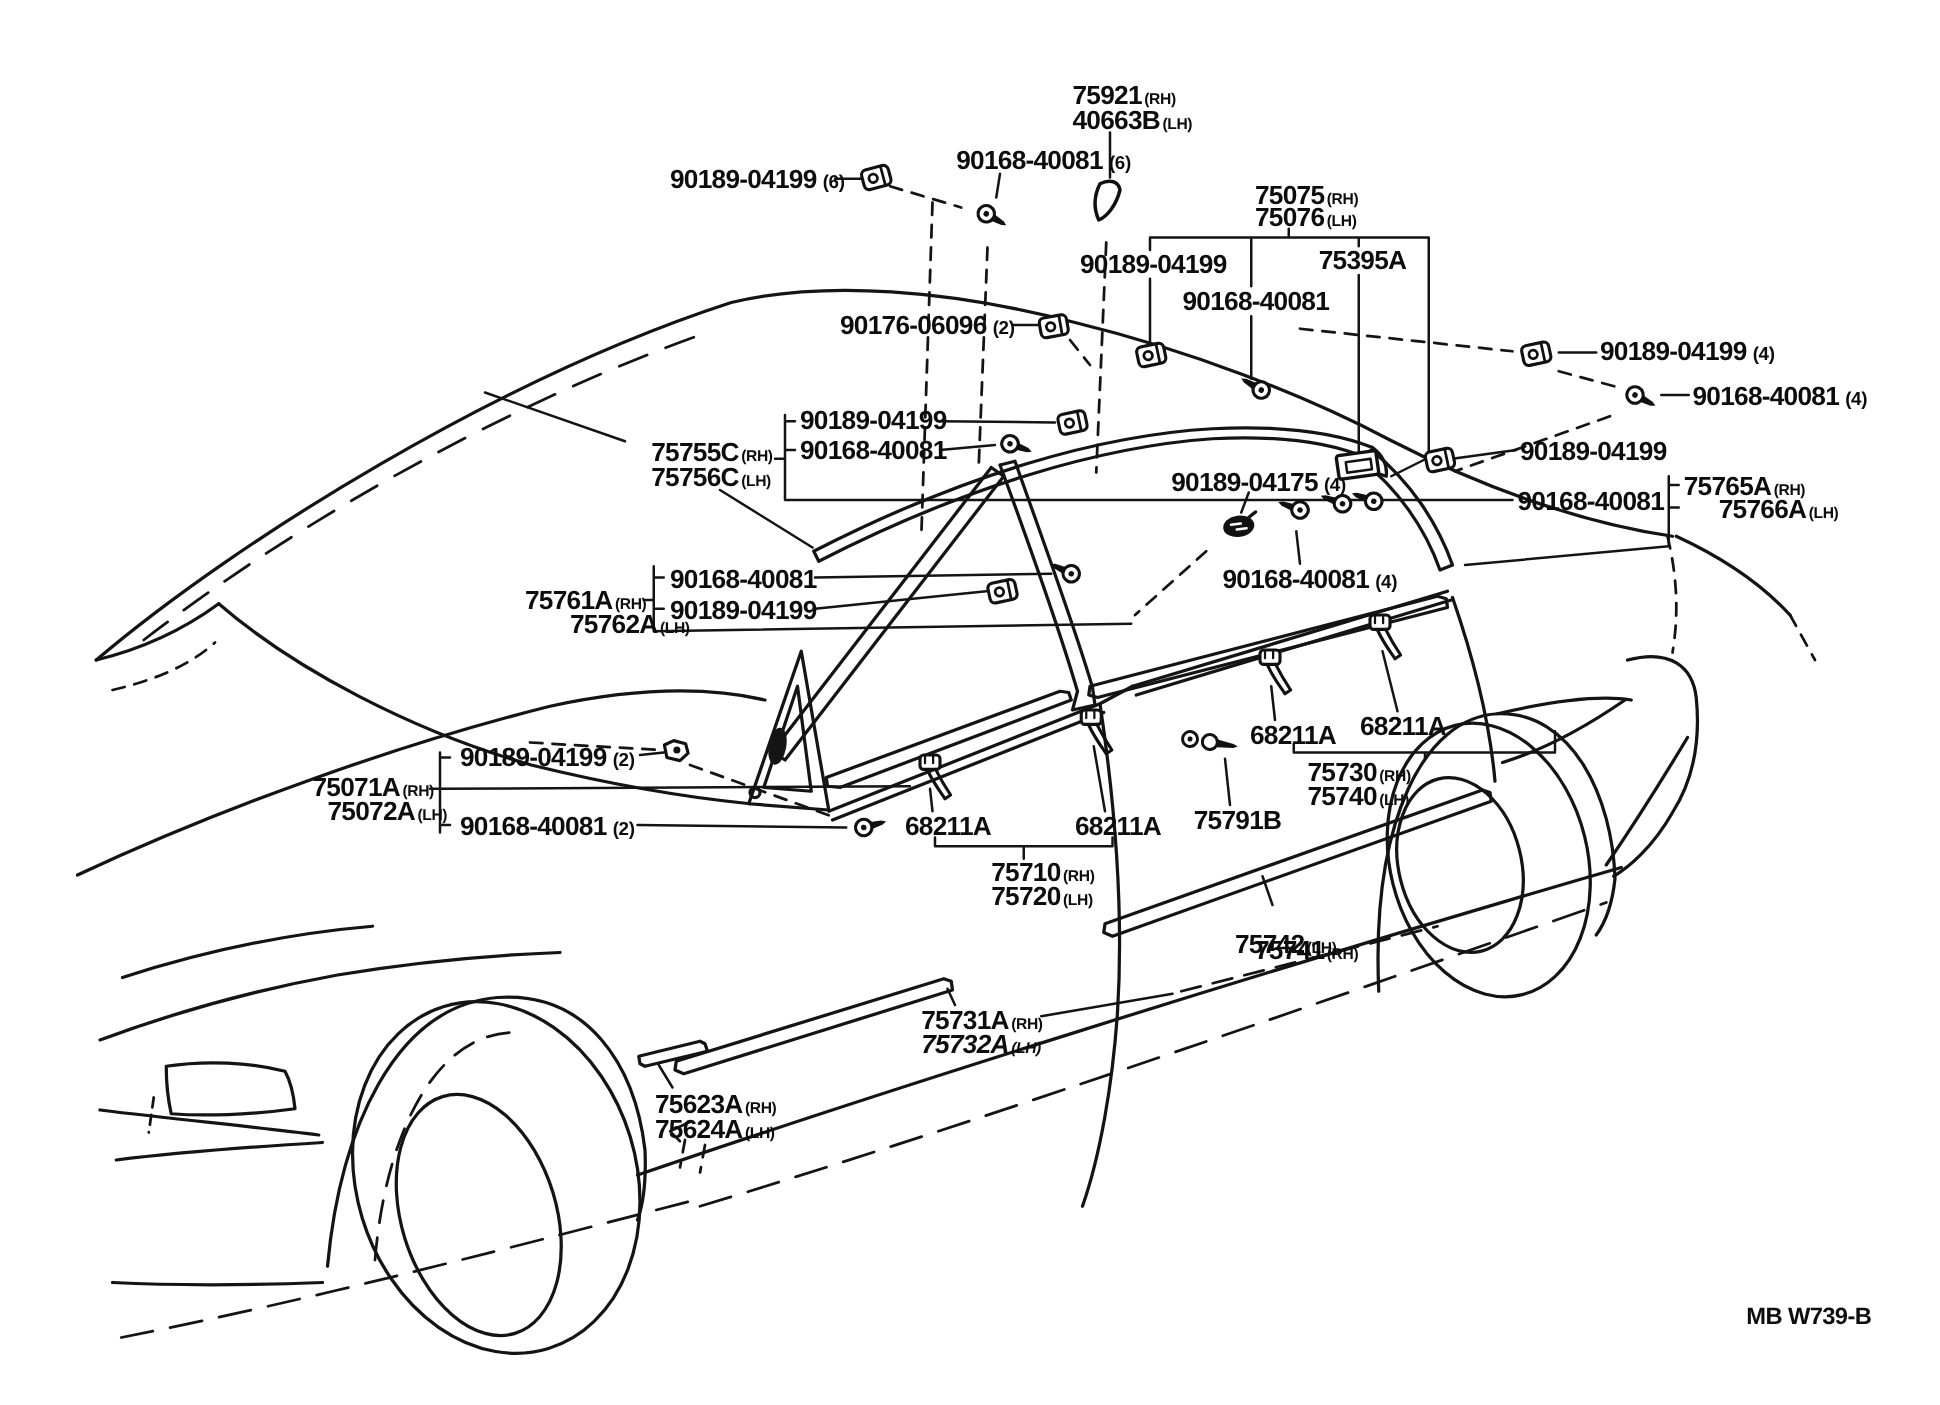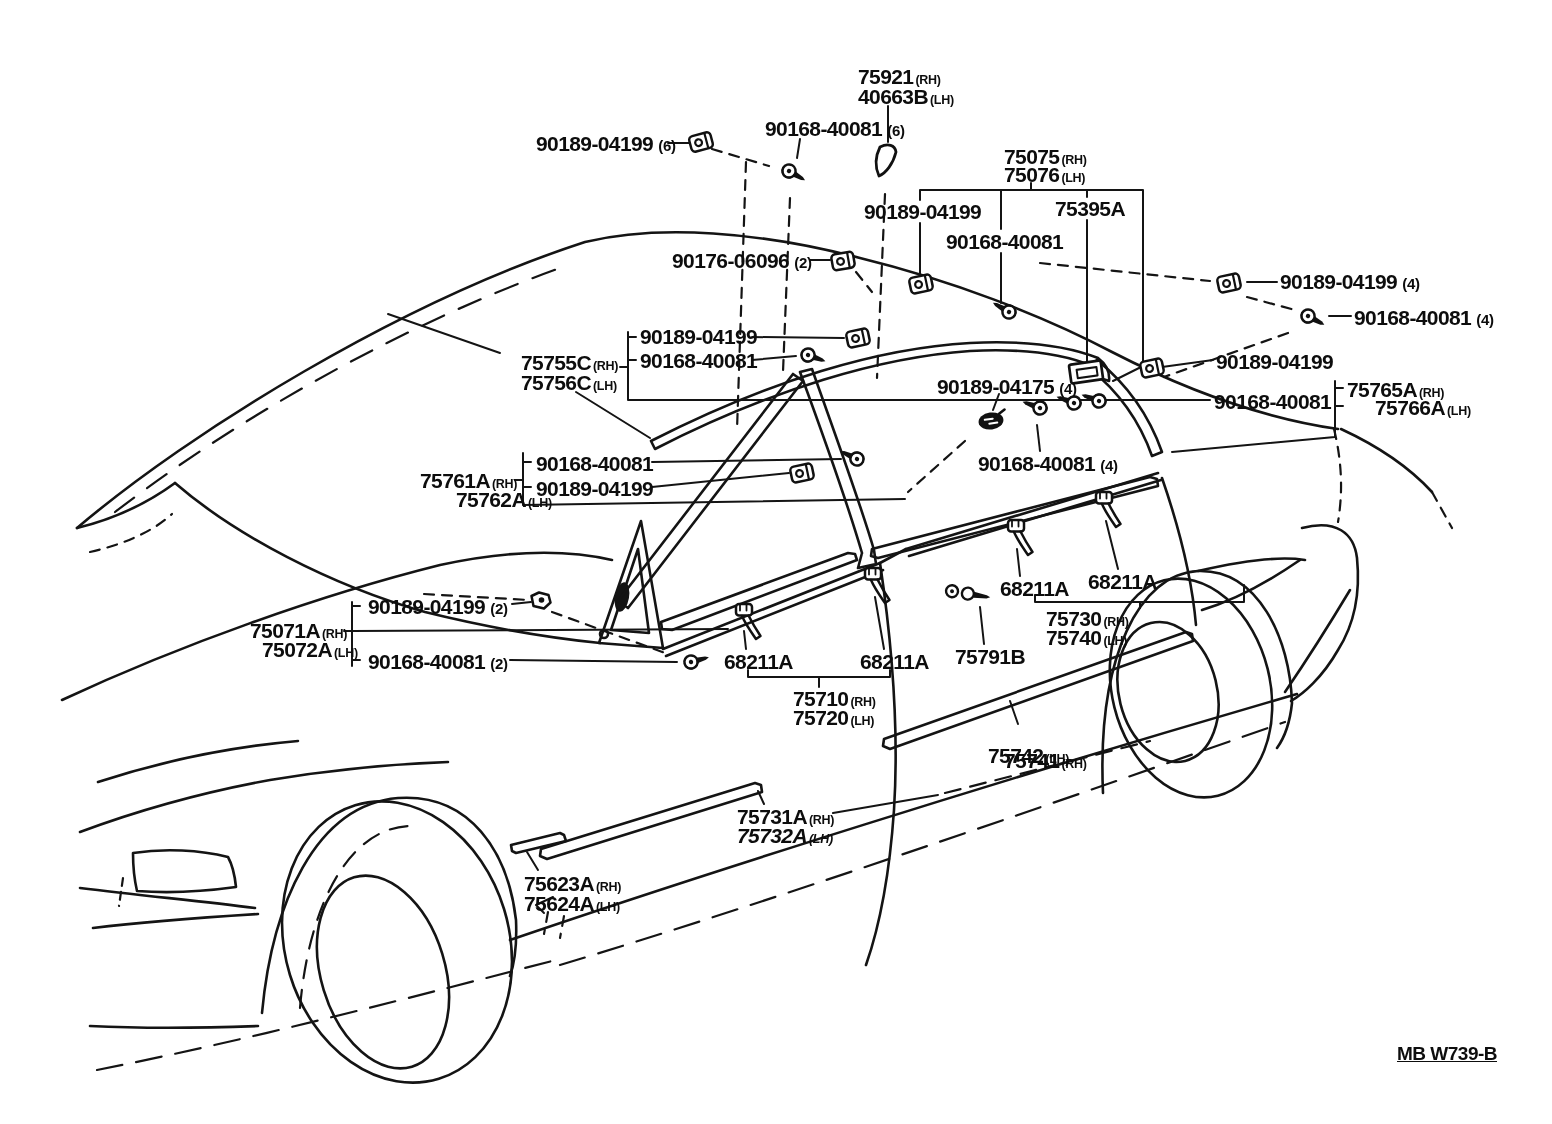--- a/index.html
+++ b/index.html
@@ -23,21 +23,20 @@
   }
   .lbl .sfx{font-size:12.5px;margin-left:2px;letter-spacing:-0.3px;}
   .lbl .sfx.qty{font-size:15px;margin-left:5px;}
   .footer-code{
     position:absolute;
     font-weight:bold;
     font-size:19px;
     letter-spacing:-0.5px;
     color:#0d0d0d;
     white-space:nowrap;
-    text-decoration:underline;
   }
 </style>
 </head>
 <body>
 
 <div class="stage">
 
   <svg width="1552" height="1124" viewBox="0 0 1552 1124" stroke-linecap="round" stroke-linejoin="round">
 
     <defs>

